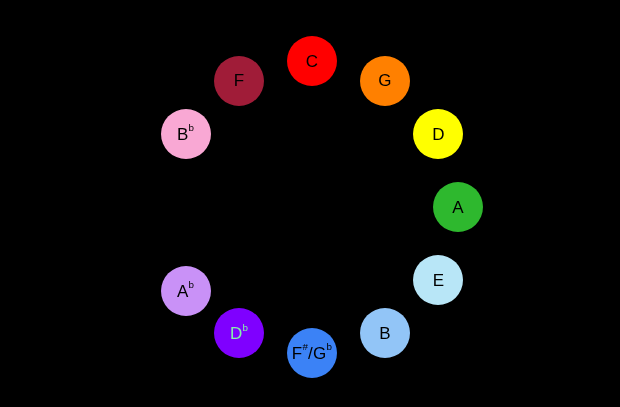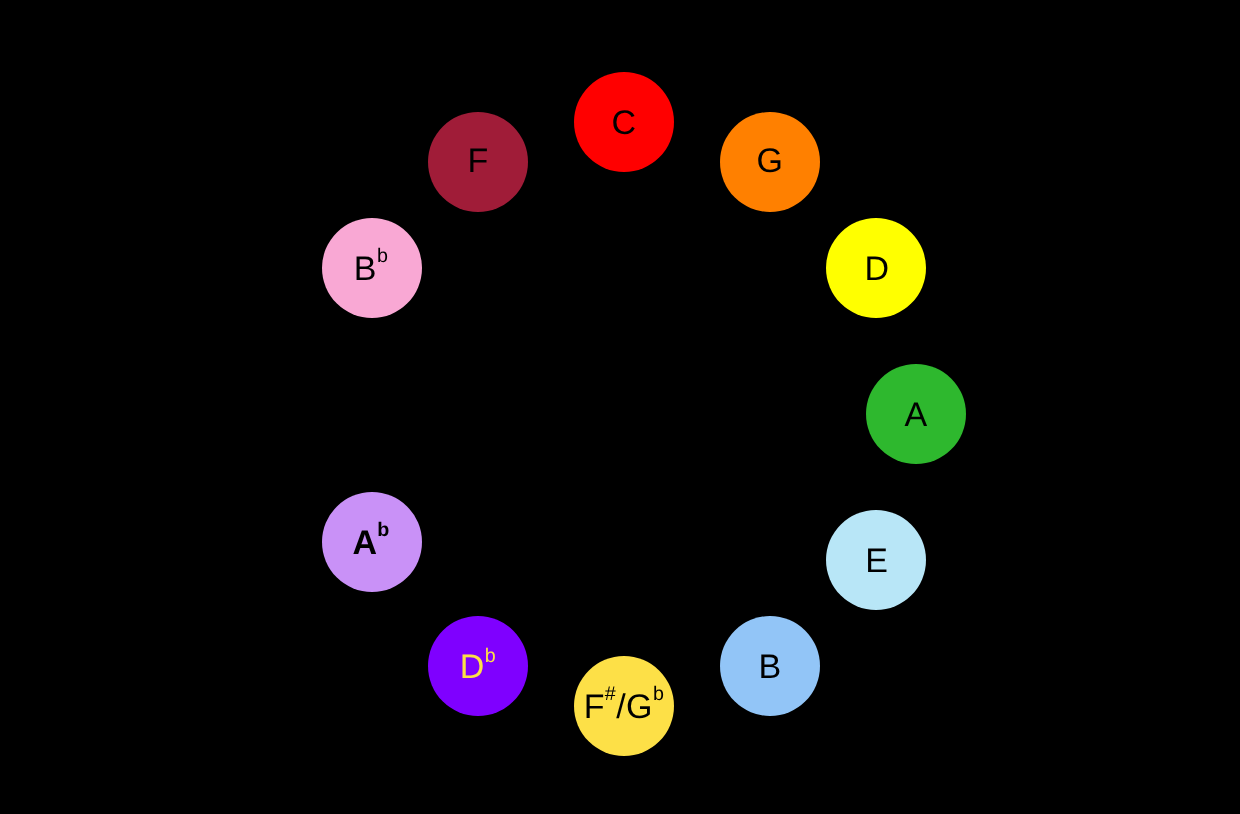--- a/index.html
+++ b/index.html
@@ -59,27 +59,27 @@
     </div>
     <div class="node" style="left: 433px; top: 182px; width: 50px; height: 50px; background: rgb(46, 184, 46);">
       <span class="lbl" style="color: rgb(0, 0, 0);"><span>A</span></span>
     </div>
     <div class="node" style="left: 413.44px; top: 255px; width: 50px; height: 50px; background: rgb(184, 230, 247);">
       <span class="lbl" style="color: rgb(0, 0, 0);"><span>E</span></span>
     </div>
     <div class="node" style="left: 360px; top: 308.44px; width: 50px; height: 50px; background: rgb(146, 197, 247);">
       <span class="lbl" style="color: rgb(0, 0, 0);"><span>B</span></span>
     </div>
-    <div class="node" style="left: 287px; top: 328px; width: 50px; height: 50px; background: #fde047;">
+    <div class="node" style="left: 287px; top: 328px; width: 50px; height: 50px; background: #3b82f6;">
       <span class="lbl" style="color: rgb(0, 0, 0);"><span>F</span><sup>#</sup><span>/G</span><sup>b</sup></span>
     </div>
     <div class="node" style="left: 214px; top: 308.44px; width: 50px; height: 50px; background: rgb(127, 0, 255);">
-      <span class="lbl" style="color: #fde047;"><span>D</span><sup>b</sup></span>
+      <span class="lbl" style="color: #86efac;"><span>D</span><sup>b</sup></span>
     </div>
-    <div class="node" style="left: 160.56px; top: 246px; width: 50px; height: 50px; background: rgb(201, 145, 247); font-weight: bold;">
+    <div class="node" style="left: 160.56px; top: 266px; width: 50px; height: 50px; background: rgb(201, 145, 247);">
       <span class="lbl" style="color: rgb(0, 0, 0);"><span>A</span><sup>b</sup></span>
     </div>
     <div class="node" style="left: 160.56px; top: 109px; width: 50px; height: 50px; background: #f9a8d4;">
       <span class="lbl" style="color: rgb(0, 0, 0);"><span>B</span><sup>b</sup></span>
     </div>
     <div class="node" style="left: 214px; top: 55.5603px; width: 50px; height: 50px; background: rgb(160, 28, 56);">
       <span class="lbl" style="color: rgb(0, 0, 0);"><span>F</span></span>
     </div>
   </div>
 

